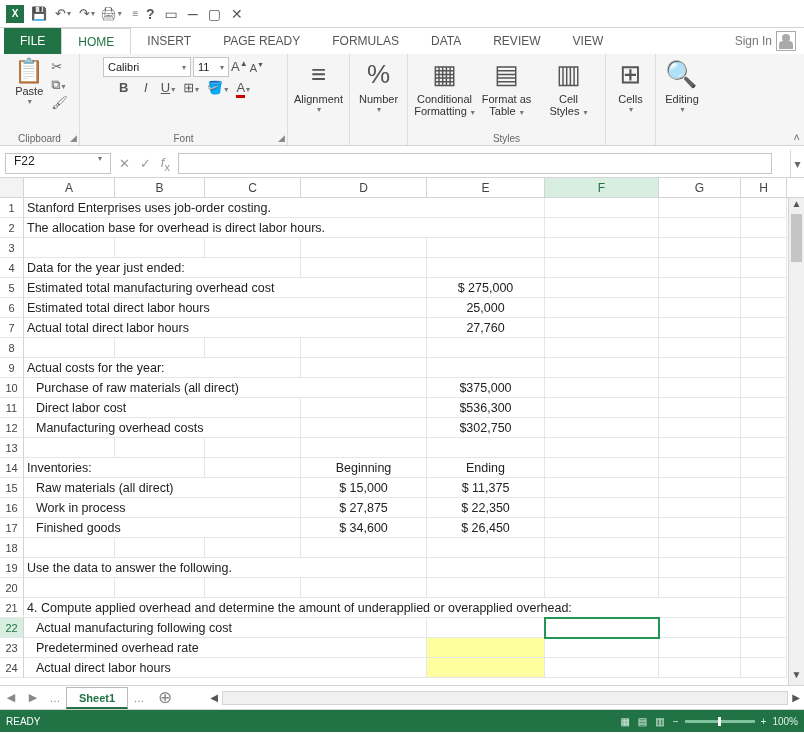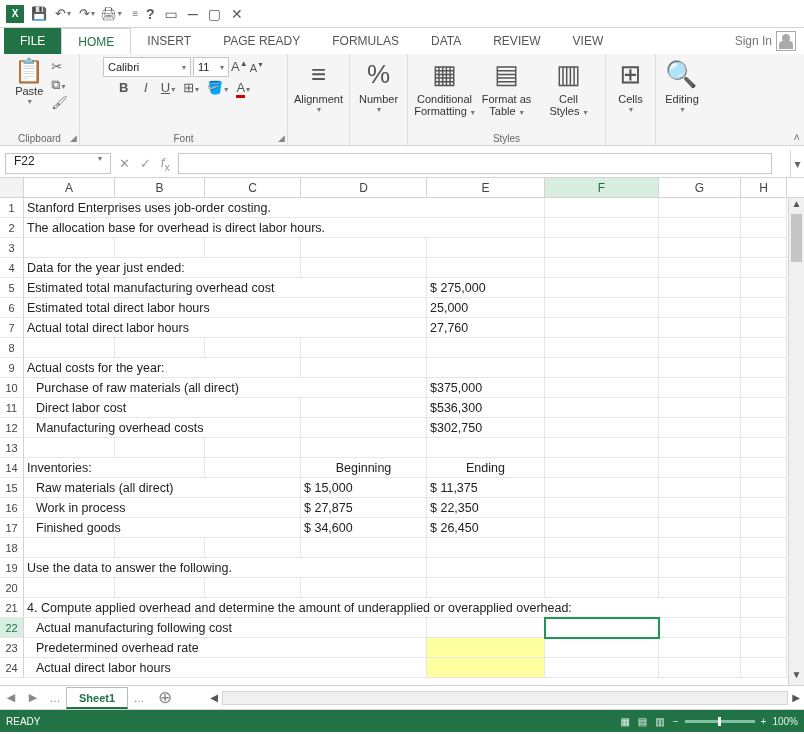--- a/index.html
+++ b/index.html
@@ -51,21 +51,21 @@
 .rowhead-spacer{width:24px;border-right:1px solid #d4d4d4;background:#f3f3f3}
 .colhead{border-right:1px solid #d4d4d4;text-align:center;font-size:12px;color:#444;line-height:20px;background:#fff}
 .colhead.active{background:#d8eee0;color:#217346}
 .rows{overflow-y:auto}
 .row{display:flex;height:20px}
 .rowhead{width:24px;border-right:1px solid #d4d4d4;border-bottom:1px solid #e6e6e6;text-align:center;font-size:11px;color:#444;background:#fff;line-height:20px}
 .rowhead.active{background:#d8eee0;color:#217346}
 .cell{border-right:1px solid #e6e6e6;border-bottom:1px solid #e6e6e6;font-size:12.5px;padding:0 3px;line-height:20px;overflow:hidden;white-space:nowrap;position:relative}
 .cell.ov{overflow:visible}
 .indented{padding-left:12px}
-.right{text-align:left}
+.right{text-align:center}
 .center{text-align:center}
 .hilite{background:#feff9e}
 .selcell{outline:2px solid #1f9653;outline-offset:-1px;z-index:5}
 .vscroll{position:absolute;right:0;top:20px;bottom:0;width:16px;background:#f0f0f0;border-left:1px solid #d4d4d4}
 .vscroll .arrow{height:16px;text-align:center;font-size:10px;color:#555}
 .vscroll .track{position:absolute;top:16px;bottom:16px;left:0;right:0}
 .vscroll .thumb{position:absolute;top:0;left:2px;right:2px;height:48px;background:#c5c5c5}
 
 .sheettabs{height:24px;display:flex;align-items:center;background:#fff;border-bottom:1px solid #d4d4d4;font-size:11px}
 .stbtn{width:22px;text-align:center;color:#888}

